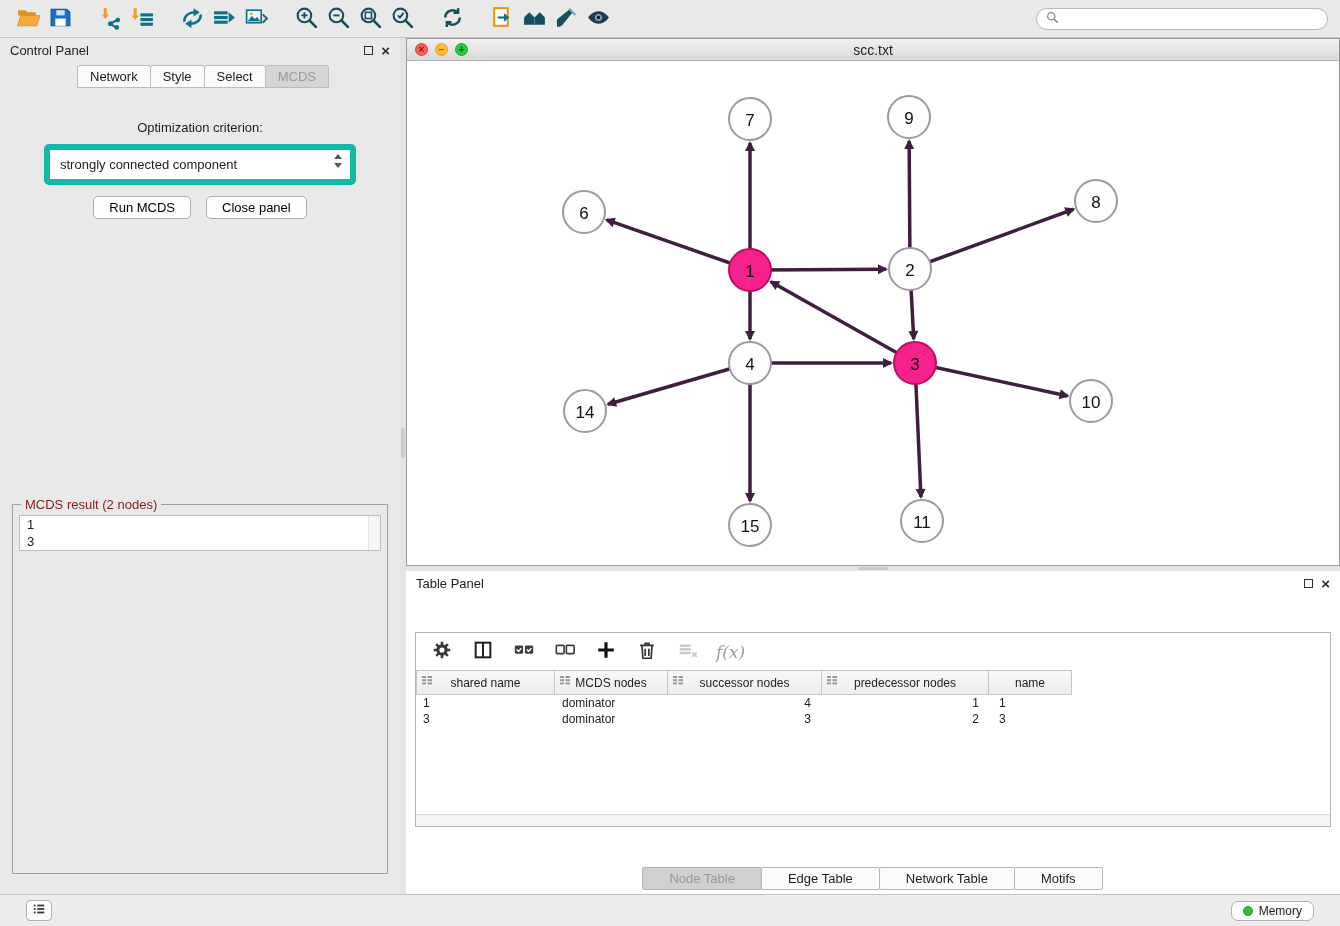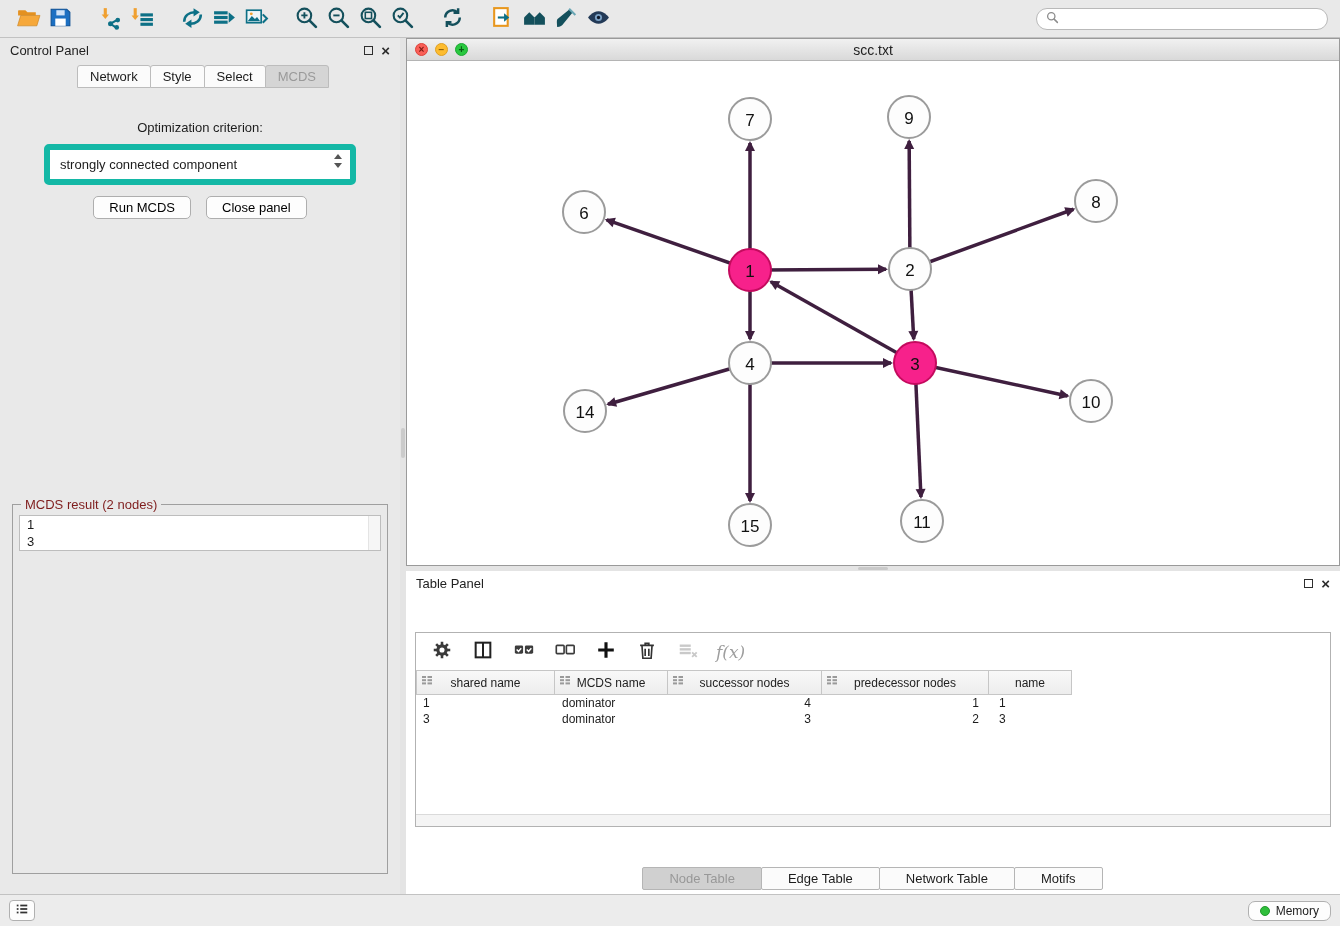--- a/index.html
+++ b/index.html
@@ -95,21 +95,21 @@
   .al { text-align:left; padding-left:7px; }
   .ar { text-align:right; padding-right:13px; }
   .tp-hscroll { height:12px; background:#f4f4f4; border-top:1px solid #dadada; }
 
   .tp-tabs { height:31px; display:flex; align-items:center; justify-content:center; }
   .tp-tab { border:1px solid #b5b5b5; background:#fbfbfb; padding:3px 26px; font-size:13px; margin-left:-1px; border-radius:2px; cursor:pointer; }
   .tp-tab.active { background:#d0d0d0; color:#989898; }
 
   
   .statusbar { height:32px; border-top:1px solid #c2c2c2; background:#ececec; display:flex; align-items:center;
-               justify-content:space-between; padding:0 9px; }
+               justify-content:space-between; padding:0 26px; }
   .list-btn { width:26px; height:21px; background:#fdfdfd; border:1px solid #b0b0b0; border-radius:4px;
               display:flex; align-items:center; justify-content:center; cursor:pointer; }
   .mem-btn { display:flex; align-items:center; gap:6px; background:#fdfdfd; border:1px solid #b0b0b0; border-radius:7px;
              padding:2px 11px; font-size:12px; cursor:pointer; }
   .mem-dot { width:10px; height:10px; border-radius:50%; background:#2fbe3b; border:1px solid #22992c; }
 </style>
 </head>
 <body>
 
 <div class="app">
@@ -447,21 +447,21 @@
                 <span class="sort-ic"><svg width="12" height="12" viewBox="0 0 12 12">
                       <g fill="#9a9a9a">
                         <rect x="1" y="2" width="4" height="2"></rect>
                         <rect x="1" y="5.2" width="4" height="2"></rect>
                         <rect x="1" y="8.4" width="4" height="2"></rect>
                         <rect x="6.5" y="2" width="4.5" height="2"></rect>
                         <rect x="6.5" y="5.2" width="4.5" height="2"></rect>
                         <rect x="6.5" y="8.4" width="4.5" height="2"></rect>
                       </g>
                     </svg></span>
-                <span>MCDS name</span>
+                <span>MCDS nodes</span>
               </div>
               <div class="th c2">
                 <span class="sort-ic"><svg width="12" height="12" viewBox="0 0 12 12">
                       <g fill="#9a9a9a">
                         <rect x="1" y="2" width="4" height="2"></rect>
                         <rect x="1" y="5.2" width="4" height="2"></rect>
                         <rect x="1" y="8.4" width="4" height="2"></rect>
                         <rect x="6.5" y="2" width="4.5" height="2"></rect>
                         <rect x="6.5" y="5.2" width="4.5" height="2"></rect>
                         <rect x="6.5" y="8.4" width="4.5" height="2"></rect>

